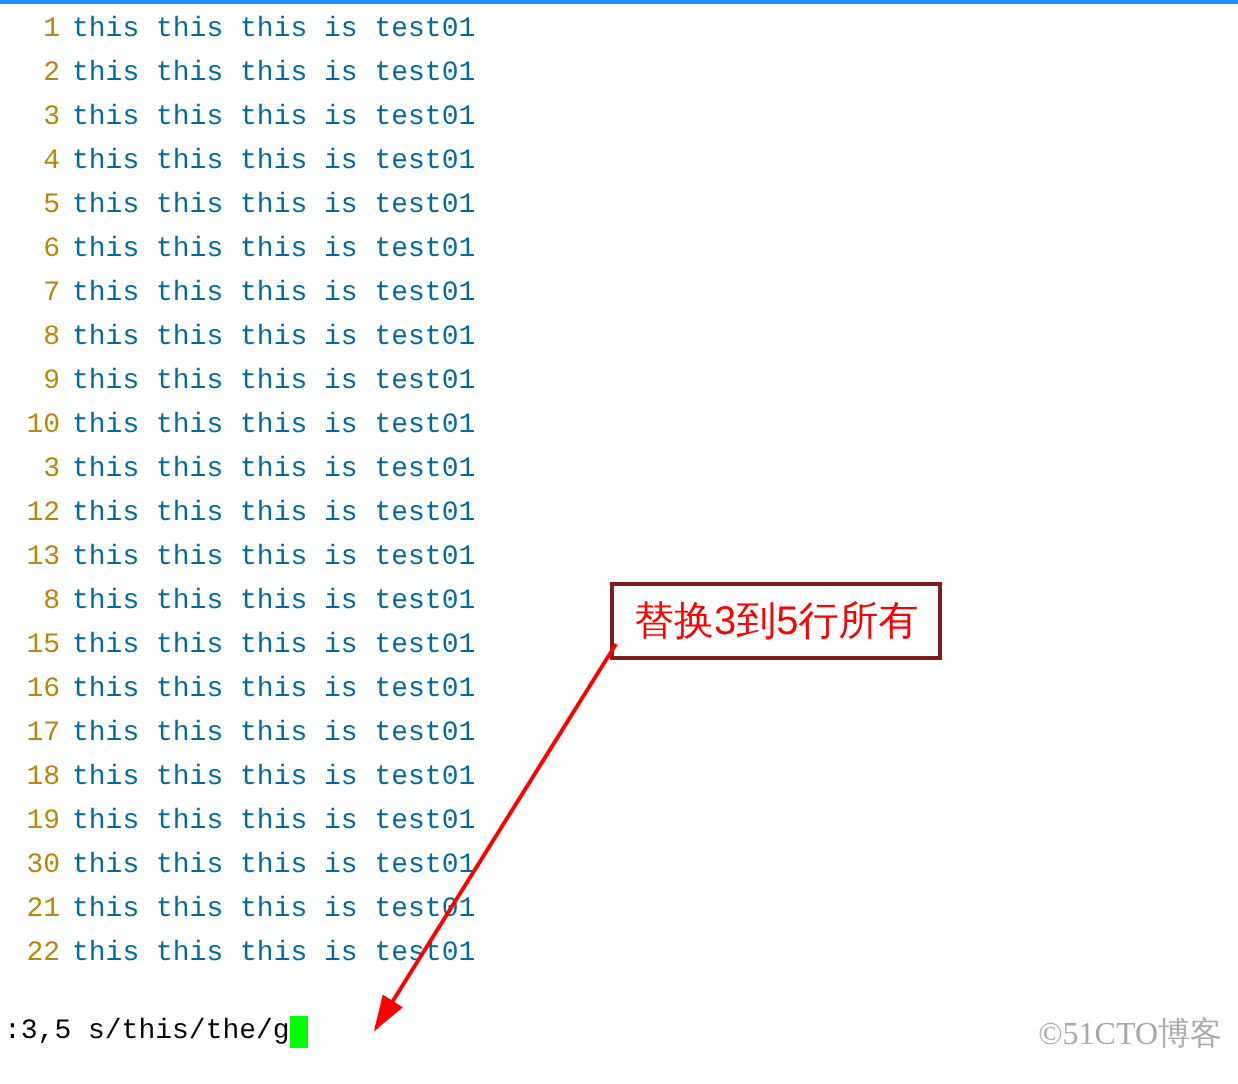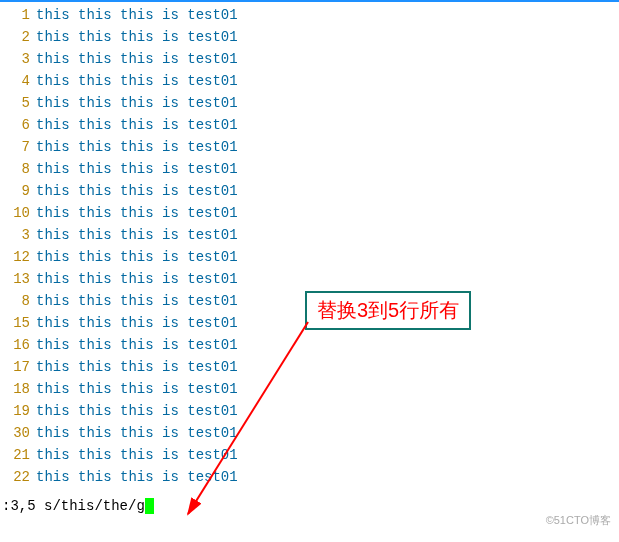--- a/index.html
+++ b/index.html
@@ -35,62 +35,62 @@
       color: #b8860b;
       padding-right: 6px;
       user-select: none;
     }
     .line-content {
       color: #0369a1;
       white-space: pre;
     }
     .command-line {
       position: absolute;
-      bottom: 28px;
+      bottom: 18px;
       left: 2px;
       display: flex;
       font-family: "Courier New", monospace;
       font-size: 14px;
     }
     .command-text {
       color: #000000;
       white-space: pre;
     }
     .cursor {
       background: #00ff00;
       color: #000000;
       width: 9px;
       height: 16px;
       display: inline-block;
     }
     .annotation-box {
       position: absolute;
       top: 291px;
       left: 305px;
-      border: 2px solid #0f766e;
+      border: 2px solid #7f1d1d;
       padding: 4px 10px;
       font-family: "SimSun", "Microsoft YaHei", sans-serif;
       font-size: 20px;
       color: #ff0000;
       background: transparent;
     }
     .arrow-svg {
       position: absolute;
       top: 318px;
       left: 180px;
       width: 140px;
       height: 200px;
       pointer-events: none;
     }
     .watermark {
       position: absolute;
       bottom: 14px;
       right: 8px;
-      font-family: Liberation Sans, sans-serif;
-      font-size: 11px;
+      font-family: Liberation Serif, serif;
+      font-size: 16px;
       color: #aaaaaa;
       margin-top: 33px;
     }
   </style>
 </head>
 <body>
 
 <div class="top-border"></div>
 
 <div class="editor" id="editor-lines">

